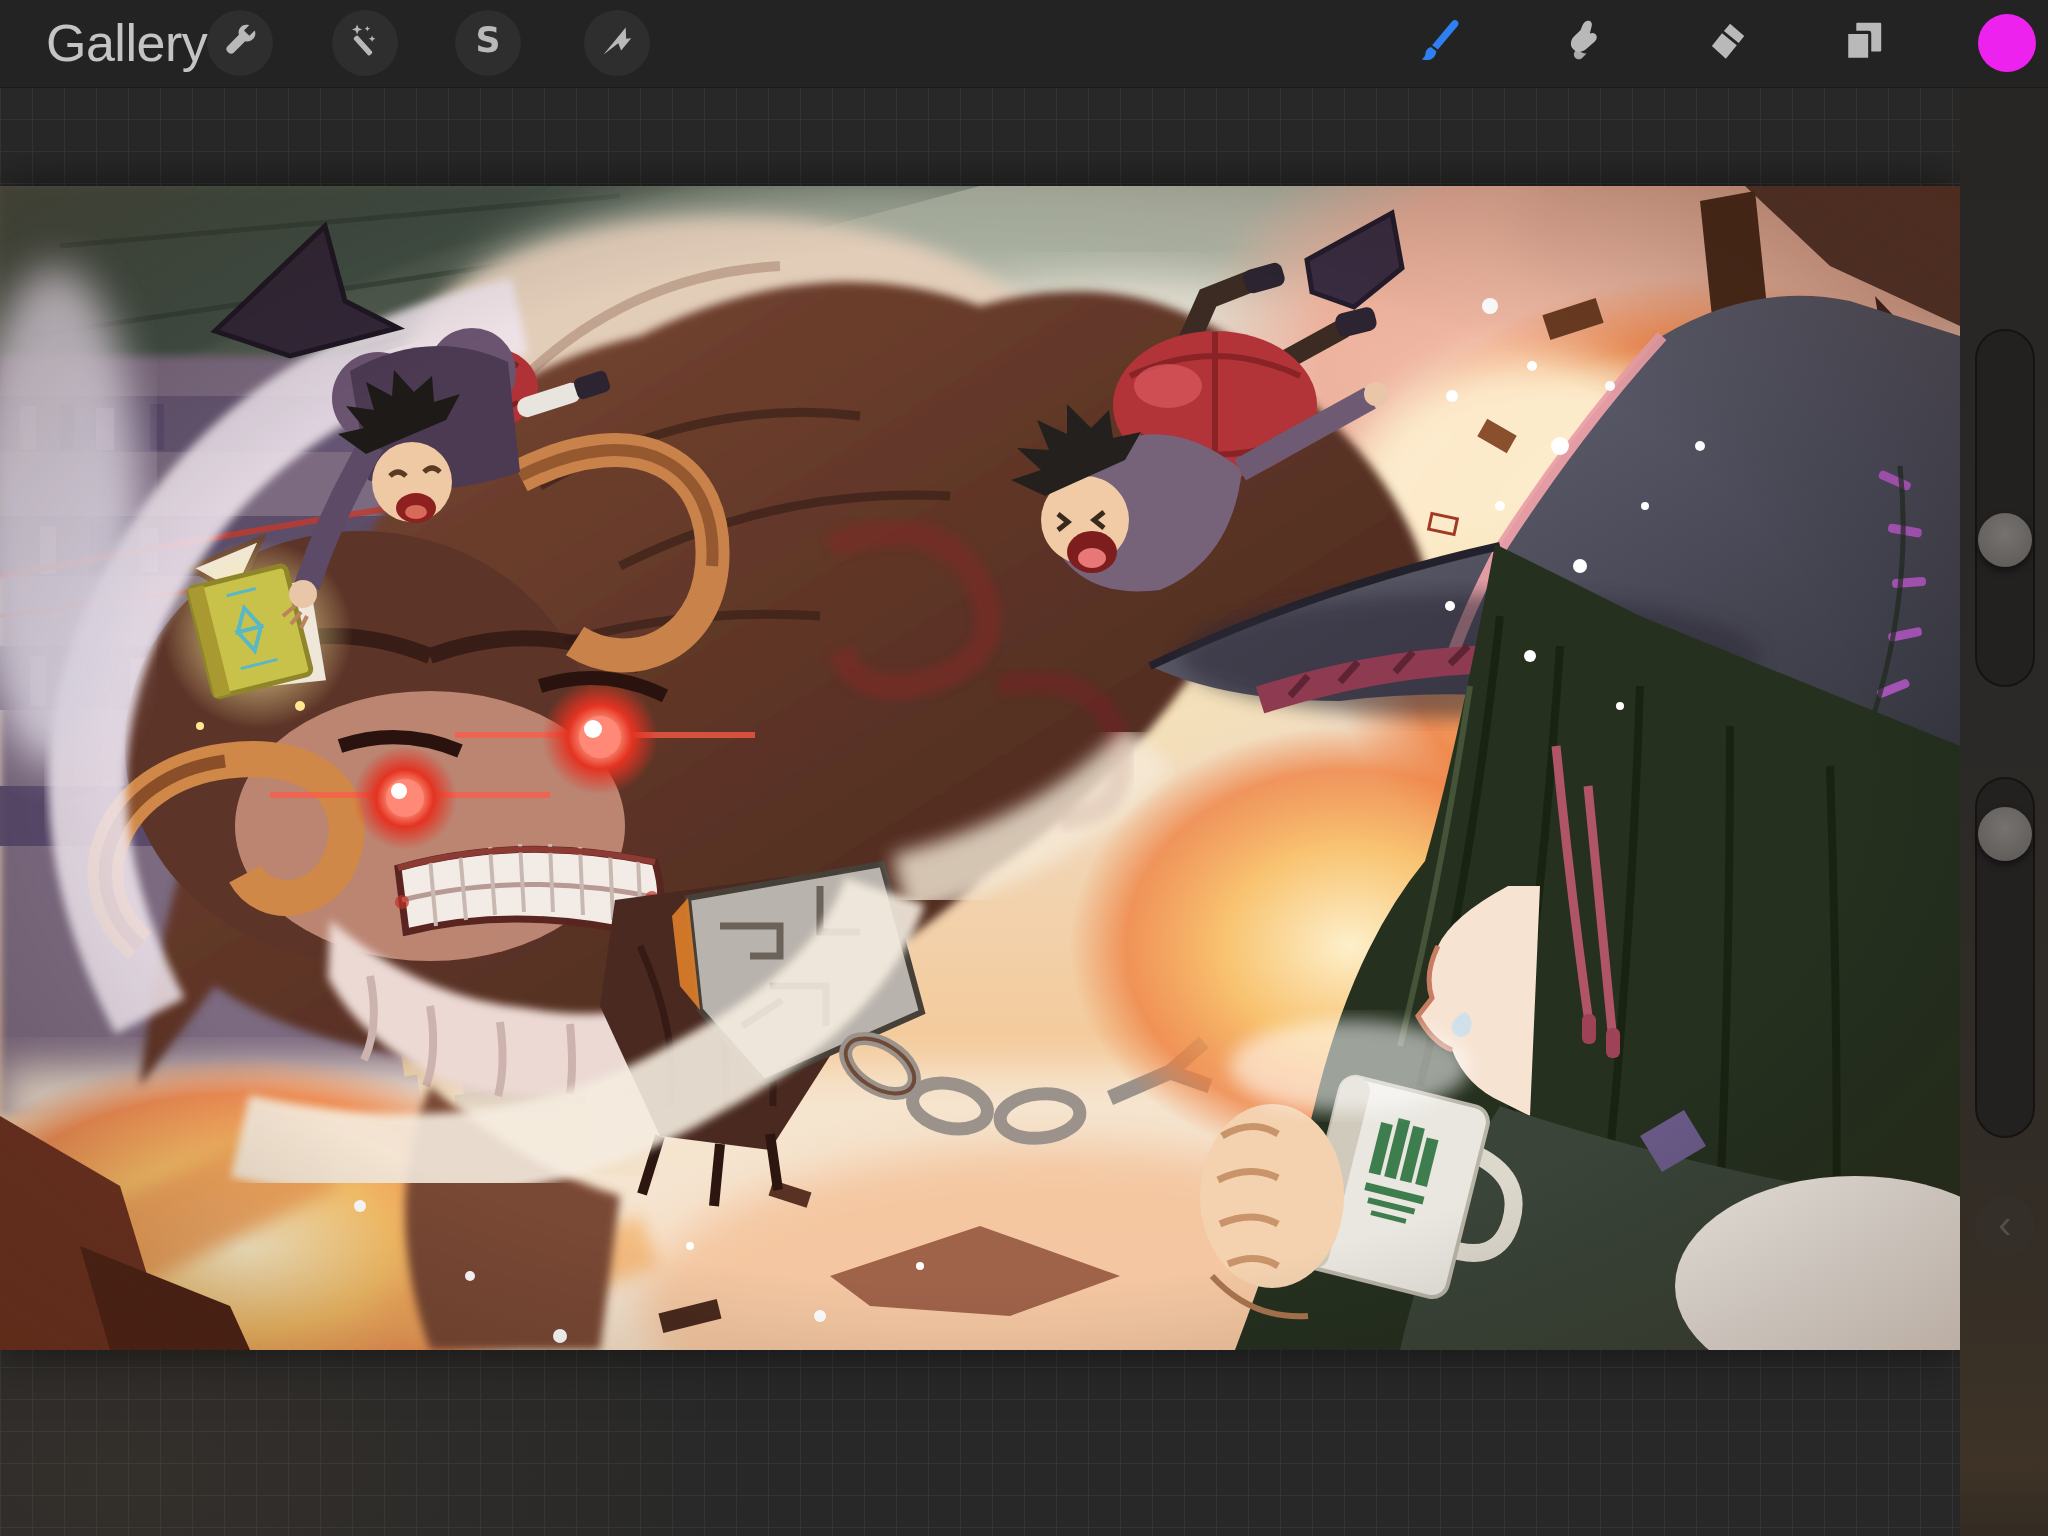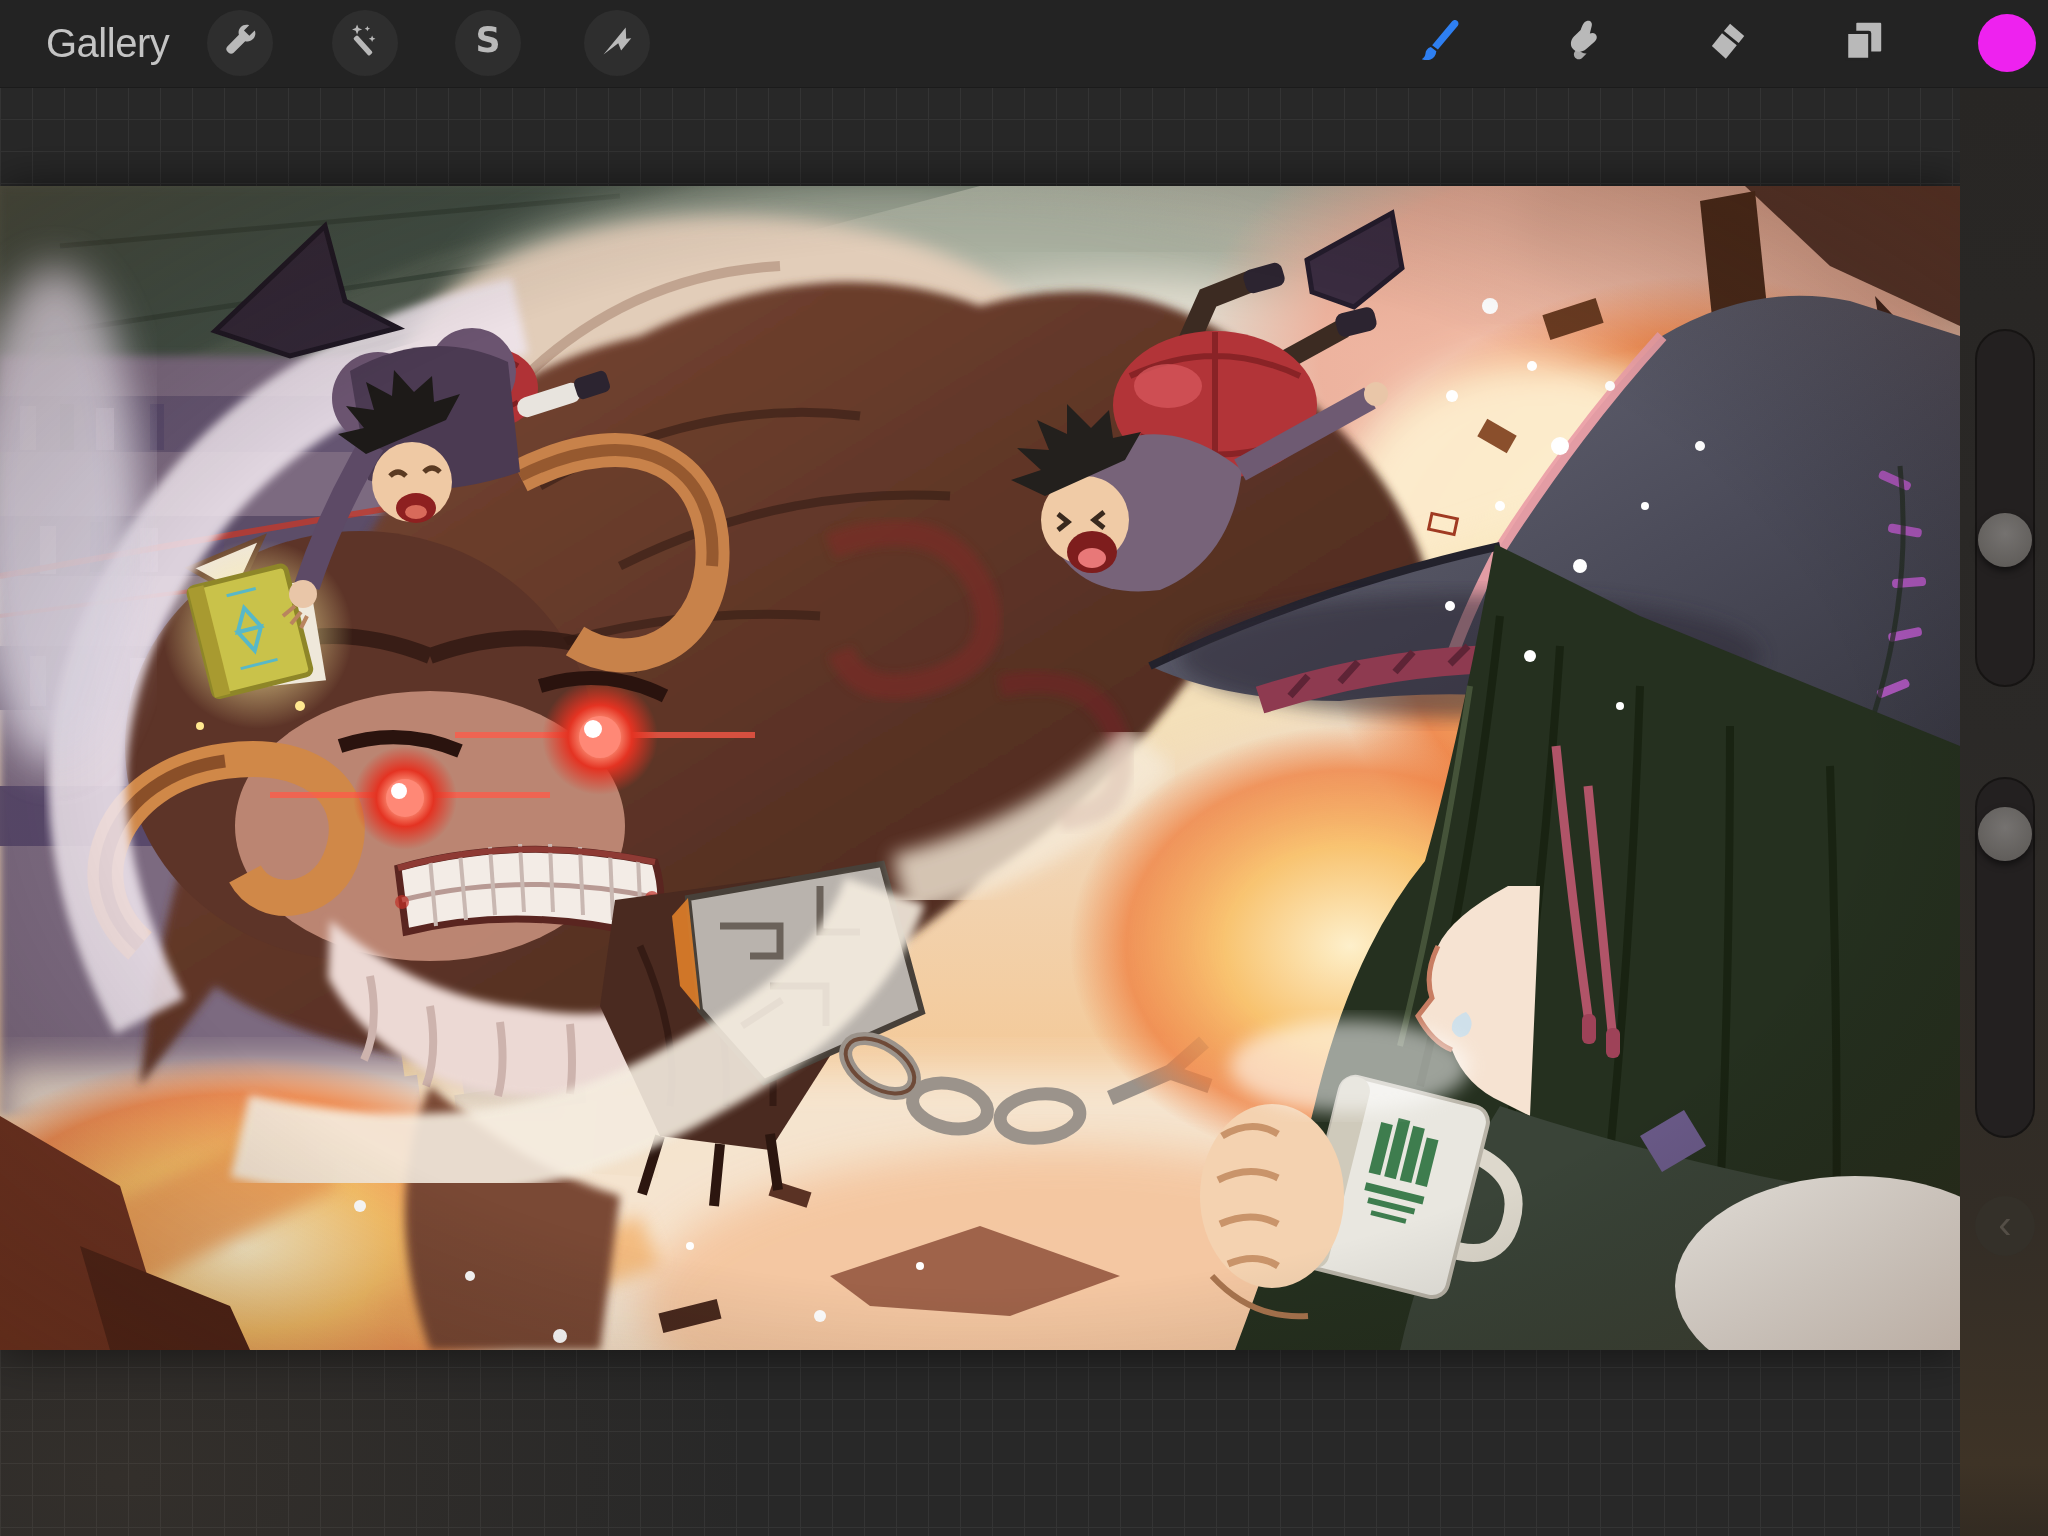--- a/index.html
+++ b/index.html
@@ -3,21 +3,21 @@
 <meta charset="utf-8">
 <style>
   html,body{margin:0;padding:0;background:#161616;}
   #stage{position:relative;width:2048px;height:1536px;overflow:hidden;
          font-family:"Liberation Sans","DejaVu Sans",sans-serif;
          background:#282828;}
   
   #topbar{position:absolute;left:0;top:0;width:2048px;height:87px;
           background:var(--toolbar-bg,#232323);border-bottom:1px solid #1b1b1b;z-index:30;}
   .gallery{position:absolute;left:46px;top:0;height:87px;line-height:87px;
-           color:#c4c4c4;font-size:40px;letter-spacing:-0.5px;cursor:default;}
+           color:#c4c4c4;font-size:52px;letter-spacing:-0.5px;cursor:default;}
   .toolbtn{position:absolute;top:10px;width:66px;height:66px;border-radius:50%;
            background:#2e2e2e;display:flex;align-items:center;justify-content:center;}
   .toolbtn svg{width:38px;height:38px;color:#b9b9b9;}
   .toolbtn.flat{background:transparent;}
   .toolbtn.flat svg{width:46px;height:46px;}
   .active-blue{color:var(--accent,#2e7ff1) !important;}
   .swatch{width:58px;height:58px;border-radius:50%;background:var(--swatch,#ee22ef);}
   
   #gridbg{position:absolute;left:0;top:87px;width:2048px;height:1449px;
      background:

